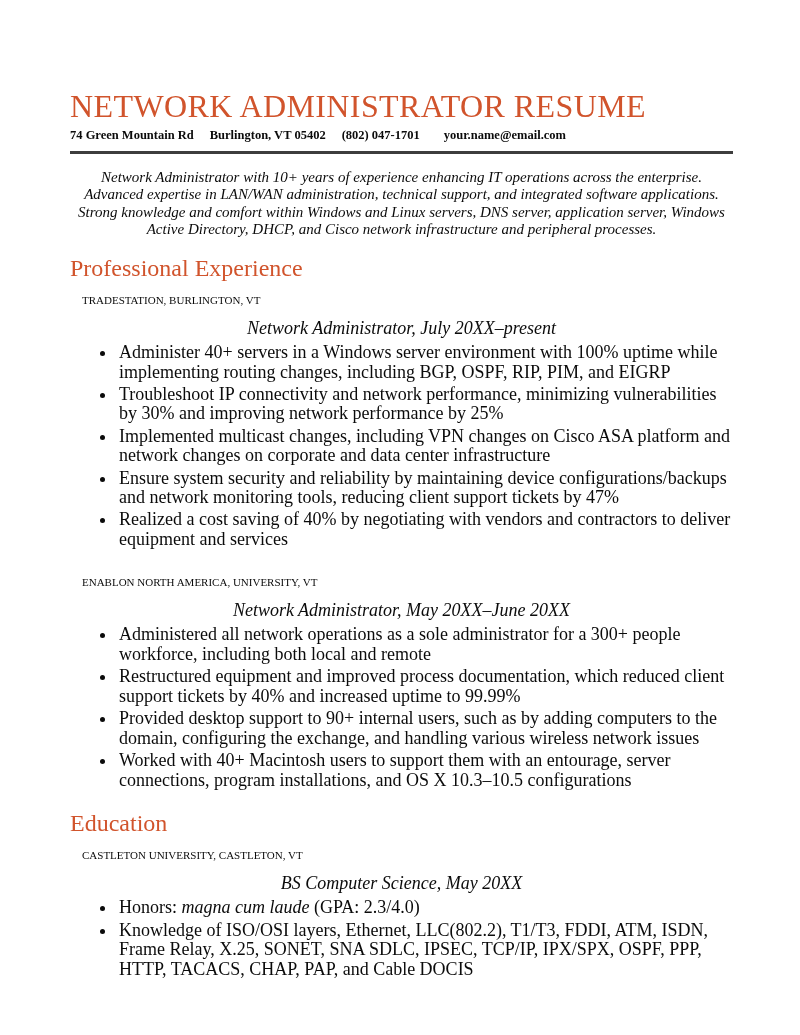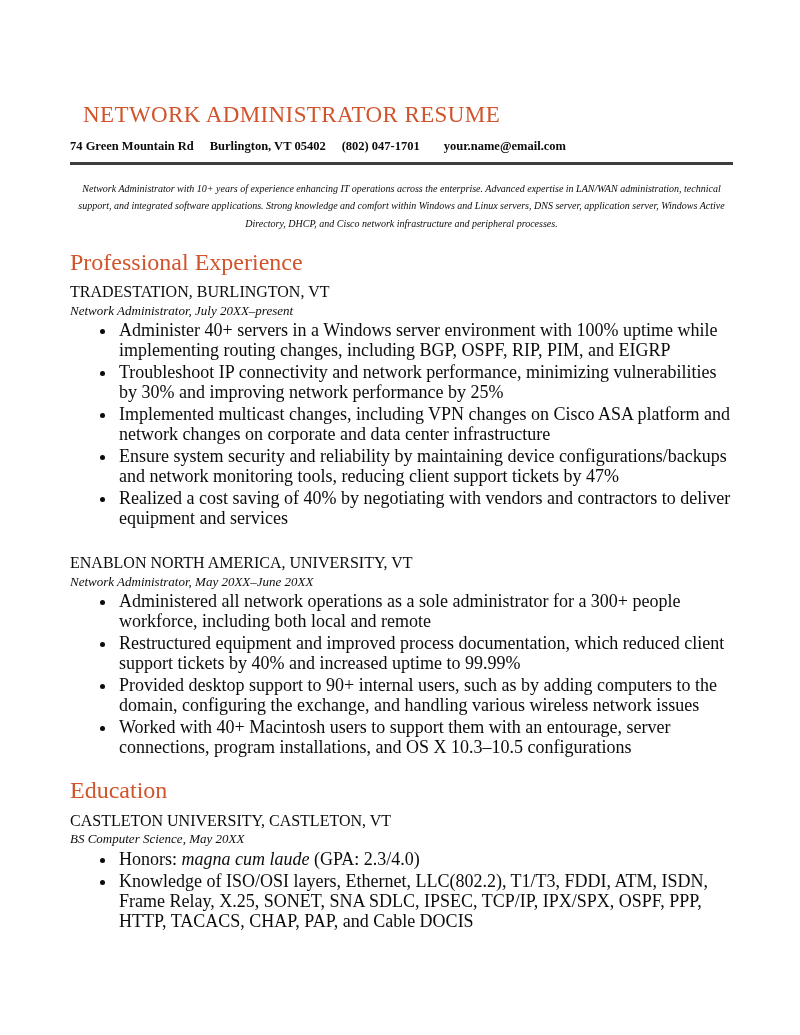--- a/index.html
+++ b/index.html
@@ -14,66 +14,67 @@
     background:#ffffff;
     color:var(--text);
     font-family:"Liberation Serif","DejaVu Serif",serif;
     overflow:hidden;
   }
   .page{
     width:800px;height:1035px;
     padding:90px 67px 0 70px;
   }
   .resume-title{
-    font-size:23px;
+    font-size:32px;
     line-height:1.0;
     letter-spacing:0.4px;
     color:var(--accent);
     font-weight:normal;
-    margin:13px;
+    margin:0;
     white-space:nowrap;
   }
   .contact-line{
     margin-top:6px;
     font-size:12.5px;
     font-weight:bold;
     white-space:nowrap;
   }
   .contact-line .sep{display:inline-block;width:16px;}
   .contact-line .sep-wide{display:inline-block;width:24px;}
   .header-rule{
     margin-top:8px;
     height:3px;
     background:var(--rule);
     width:100%;
   }
   .summary{
     margin-top:15px;
     font-style:italic;
     text-align:center;
-    font-size:10px;
+    font-size:15px;
     line-height:17.3px;
   }
   .h2{
     font-size:24px;
     color:var(--accent);
     font-weight:normal;
     margin:17px 0 8px 0;
     line-height:1.1;
   }
   .company{
-    font-size:16px;
-    margin:0;
+    font-size:11px;
+    margin:12px;
     line-height:1.15;
   }
   .role-dates{
-    font-size:13px;
+    font-size:18px;
     font-style:italic;
     margin:1px 0 0 0;
     line-height:1.2;
+    text-align:center;
   }
   ul.bullets{
     margin:3px 0 0 0;
     padding-left:47px;
   }
   ul.bullets li{
     font-size:18px;
     line-height:19.7px;
     margin-bottom:2.5px;
     padding-left:2px;

